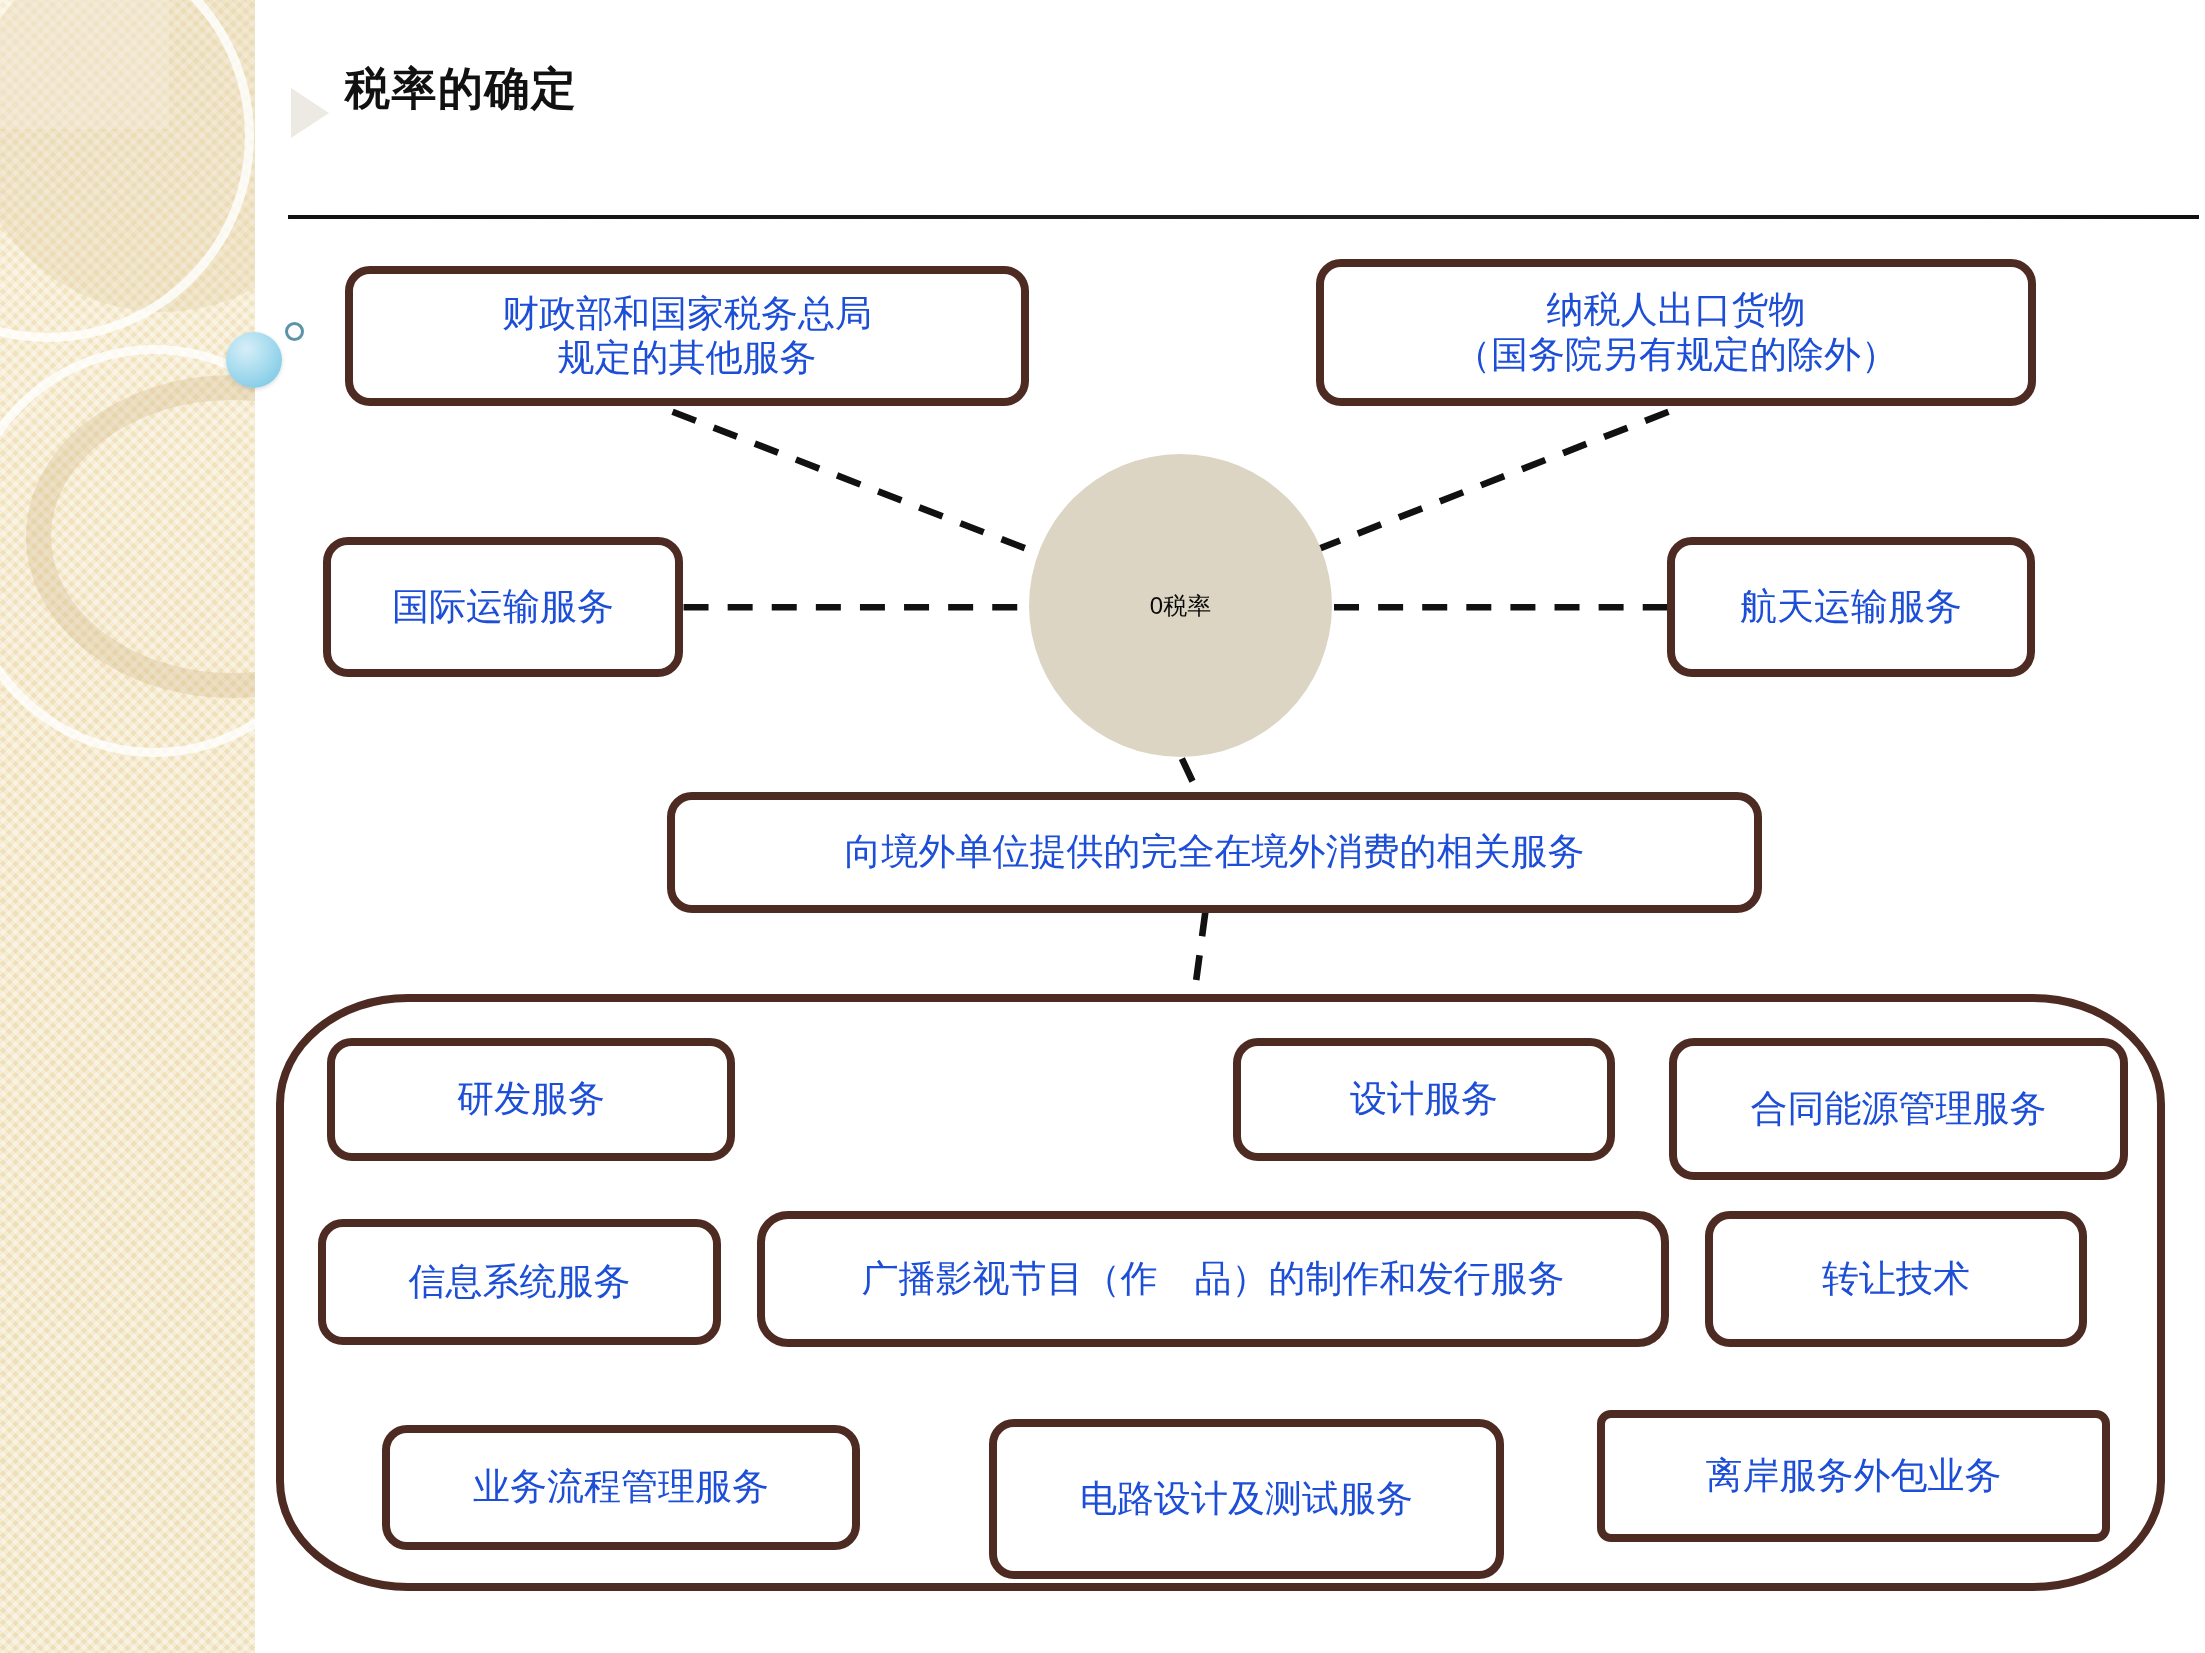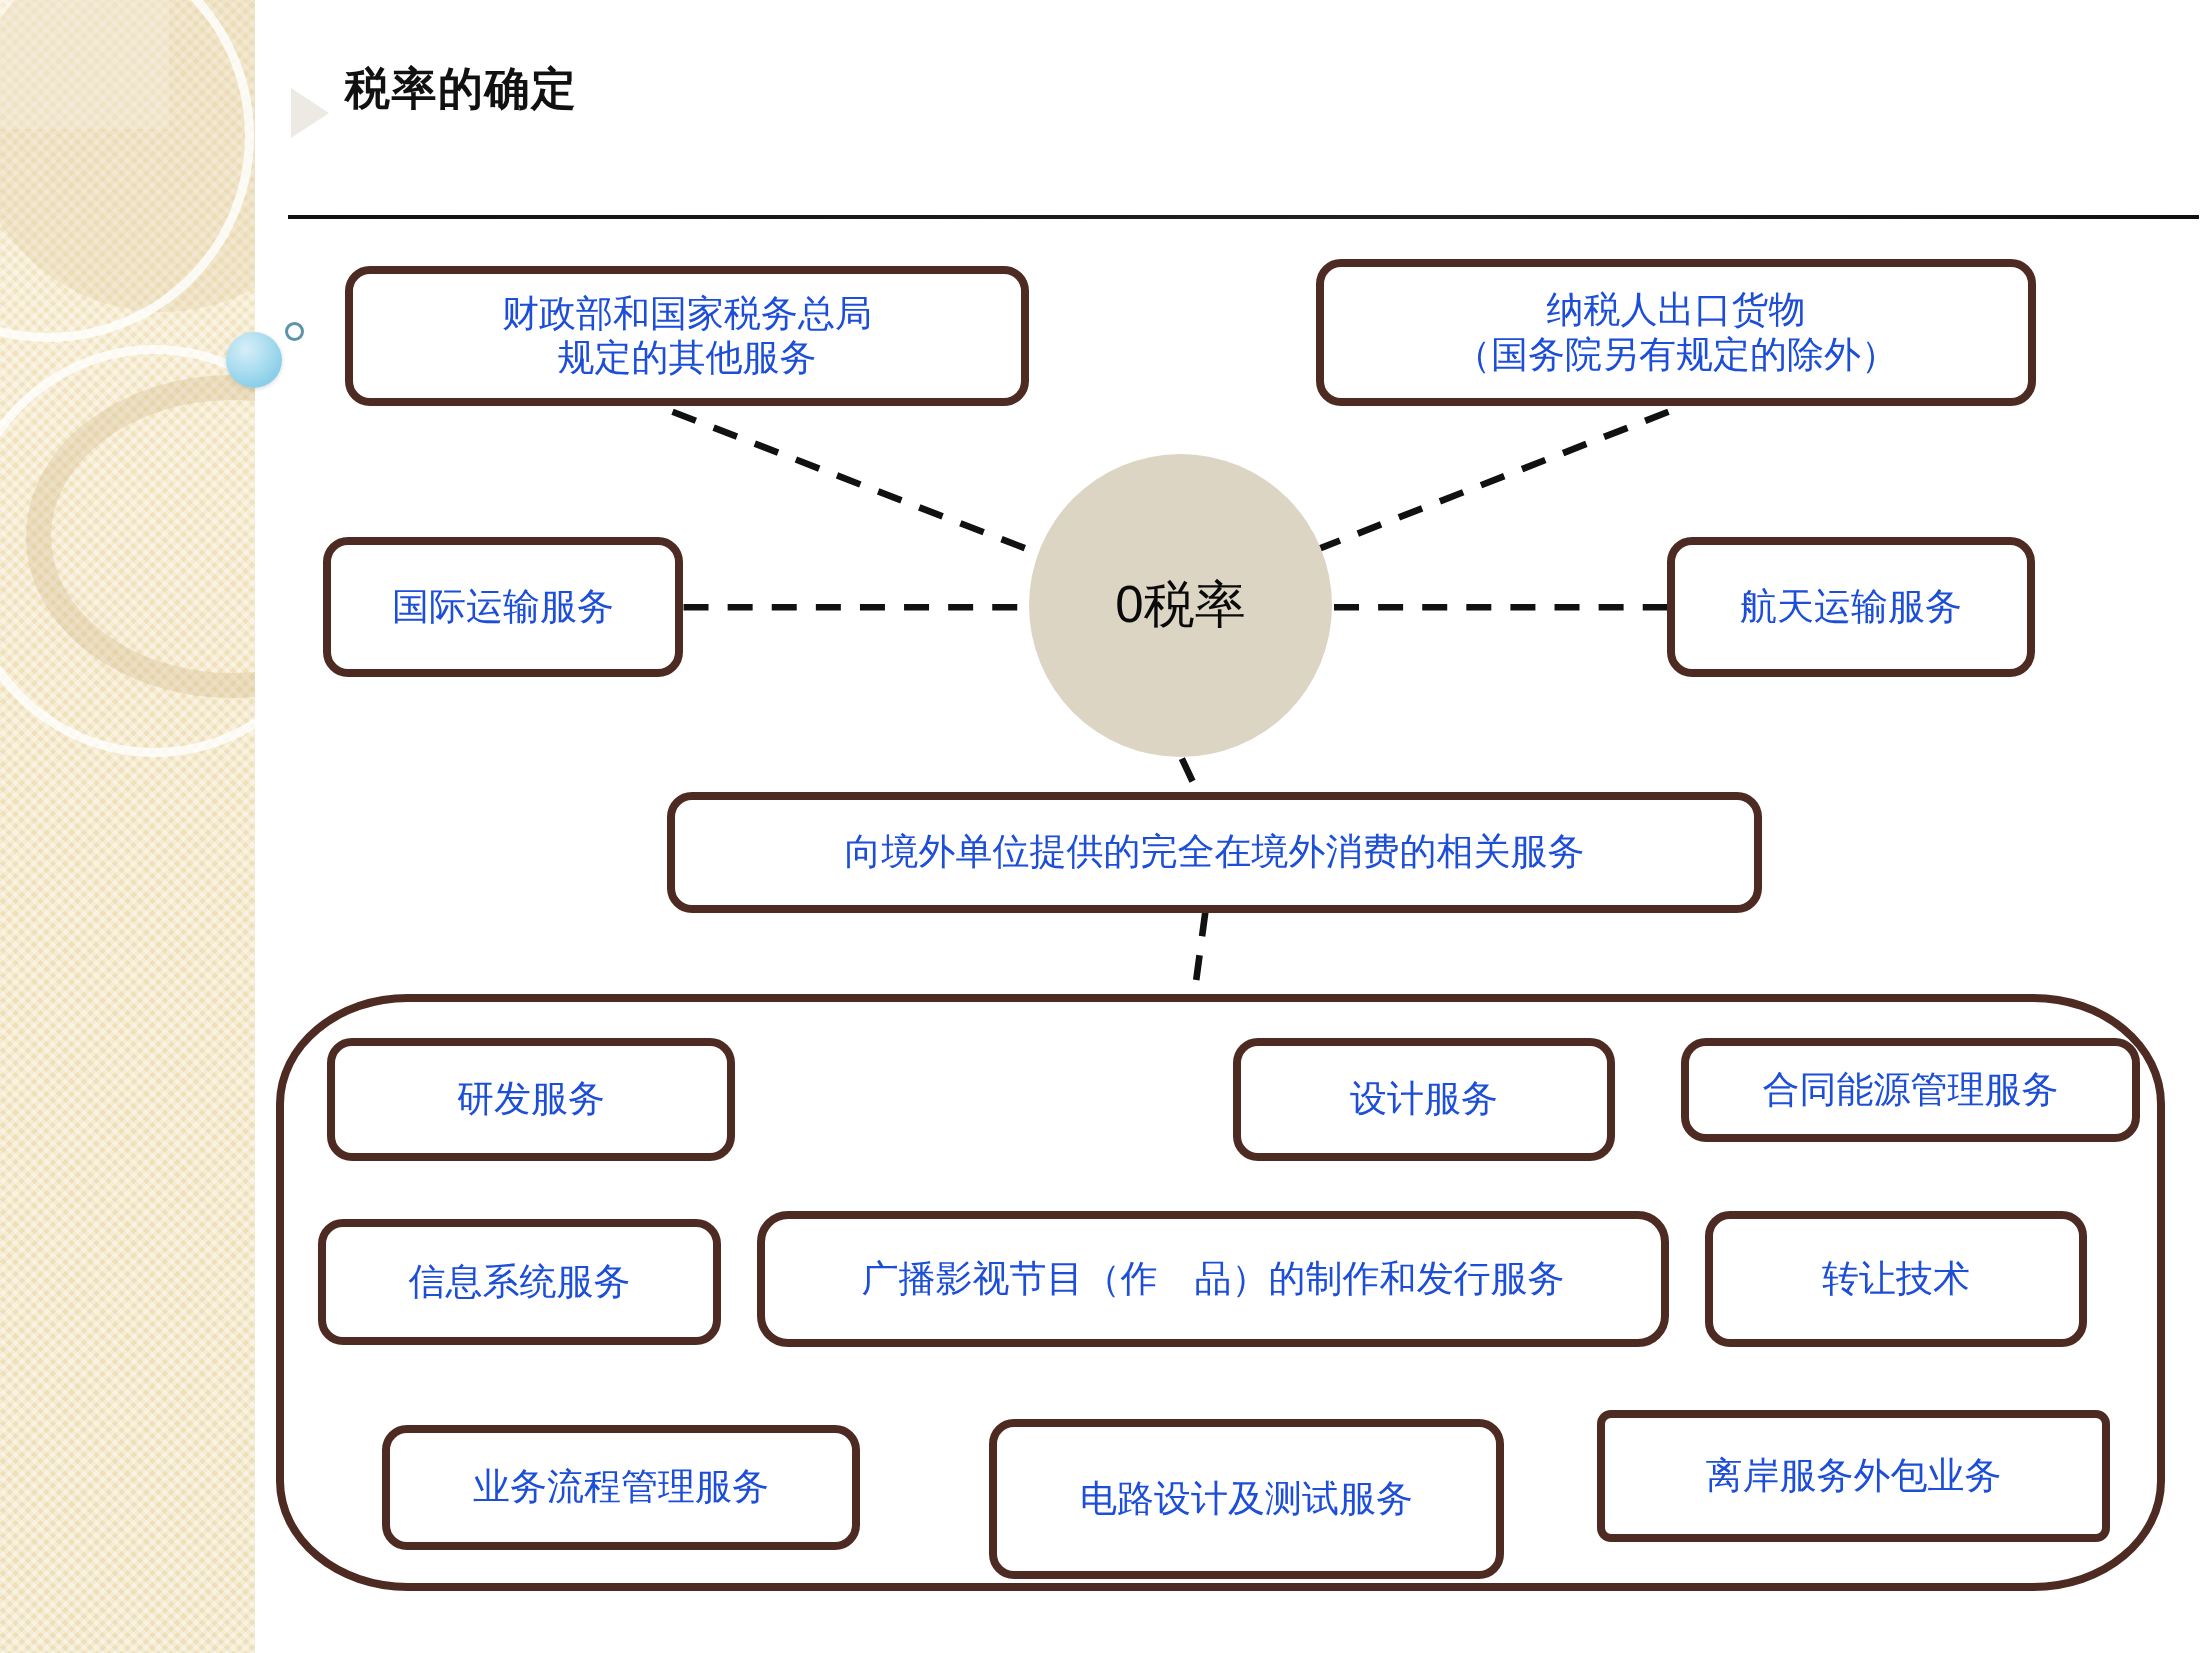--- a/index.html
+++ b/index.html
@@ -137,21 +137,21 @@
   .hub {
     position: absolute;
     left: 1029px; top: 454px;
     width: 303px; height: 303px;
     border-radius: 50%;
     background: #ddd5c4;
     display: flex;
     align-items: center;
     justify-content: center;
     color: #0a0a0a;
-    font-size: 51px;
+    font-size: 24px;
     font-family: "Liberation Sans", "DejaVu Sans", sans-serif;
   }
 
   .big-group {
     position: absolute;
     left: 276px; top: 994px;
     width: 1889px; height: 597px;
     box-sizing: border-box;
     border: 8px solid #4e2b22;
     border-radius: 132px / 110px;
@@ -216,21 +216,21 @@
   <div class="hub">
     <span>0税率</span>
   </div>
 
   <div class="node" style="left:667px; top:792px; width:1095px; height:121px;">向境外单位提供的完全在境外消费的相关服务</div>
 
   <div class="big-group"></div>
 
   <div class="node" style="left:327px;  top:1038px; width:408px; height:123px;">研发服务</div>
   <div class="node" style="left:1233px; top:1038px; width:382px; height:123px;">设计服务</div>
-  <div class="node" style="left:1669px; top:1038px; width:459px; height:104px;margin-left:12px;">合同能源管理服务</div>
+  <div class="node" style="left:1669px; top:1038px; width:459px; height:142px;">合同能源管理服务</div>
 
   <div class="node" style="left:318px;  top:1219px; width:403px; height:126px;">信息系统服务</div>
   <div class="node" style="left:757px; top:1211px; width:912px; height:136px;border-radius:31px;">广播影视节目（作　品）的制作和发行服务</div>
   <div class="node" style="left:1705px; top:1211px; width:382px; height:136px;">转让技术</div>
 
   <div class="node" style="left:382px;  top:1425px; width:478px; height:125px;">业务流程管理服务</div>
   <div class="node" style="left:989px; top:1419px; width:515px; height:160px;">电路设计及测试服务</div>
   <div class="node" style="left:1597px; top:1410px; width:513px; height:132px;border-radius:14px;">离岸服务外包业务</div>
 
 </div>

